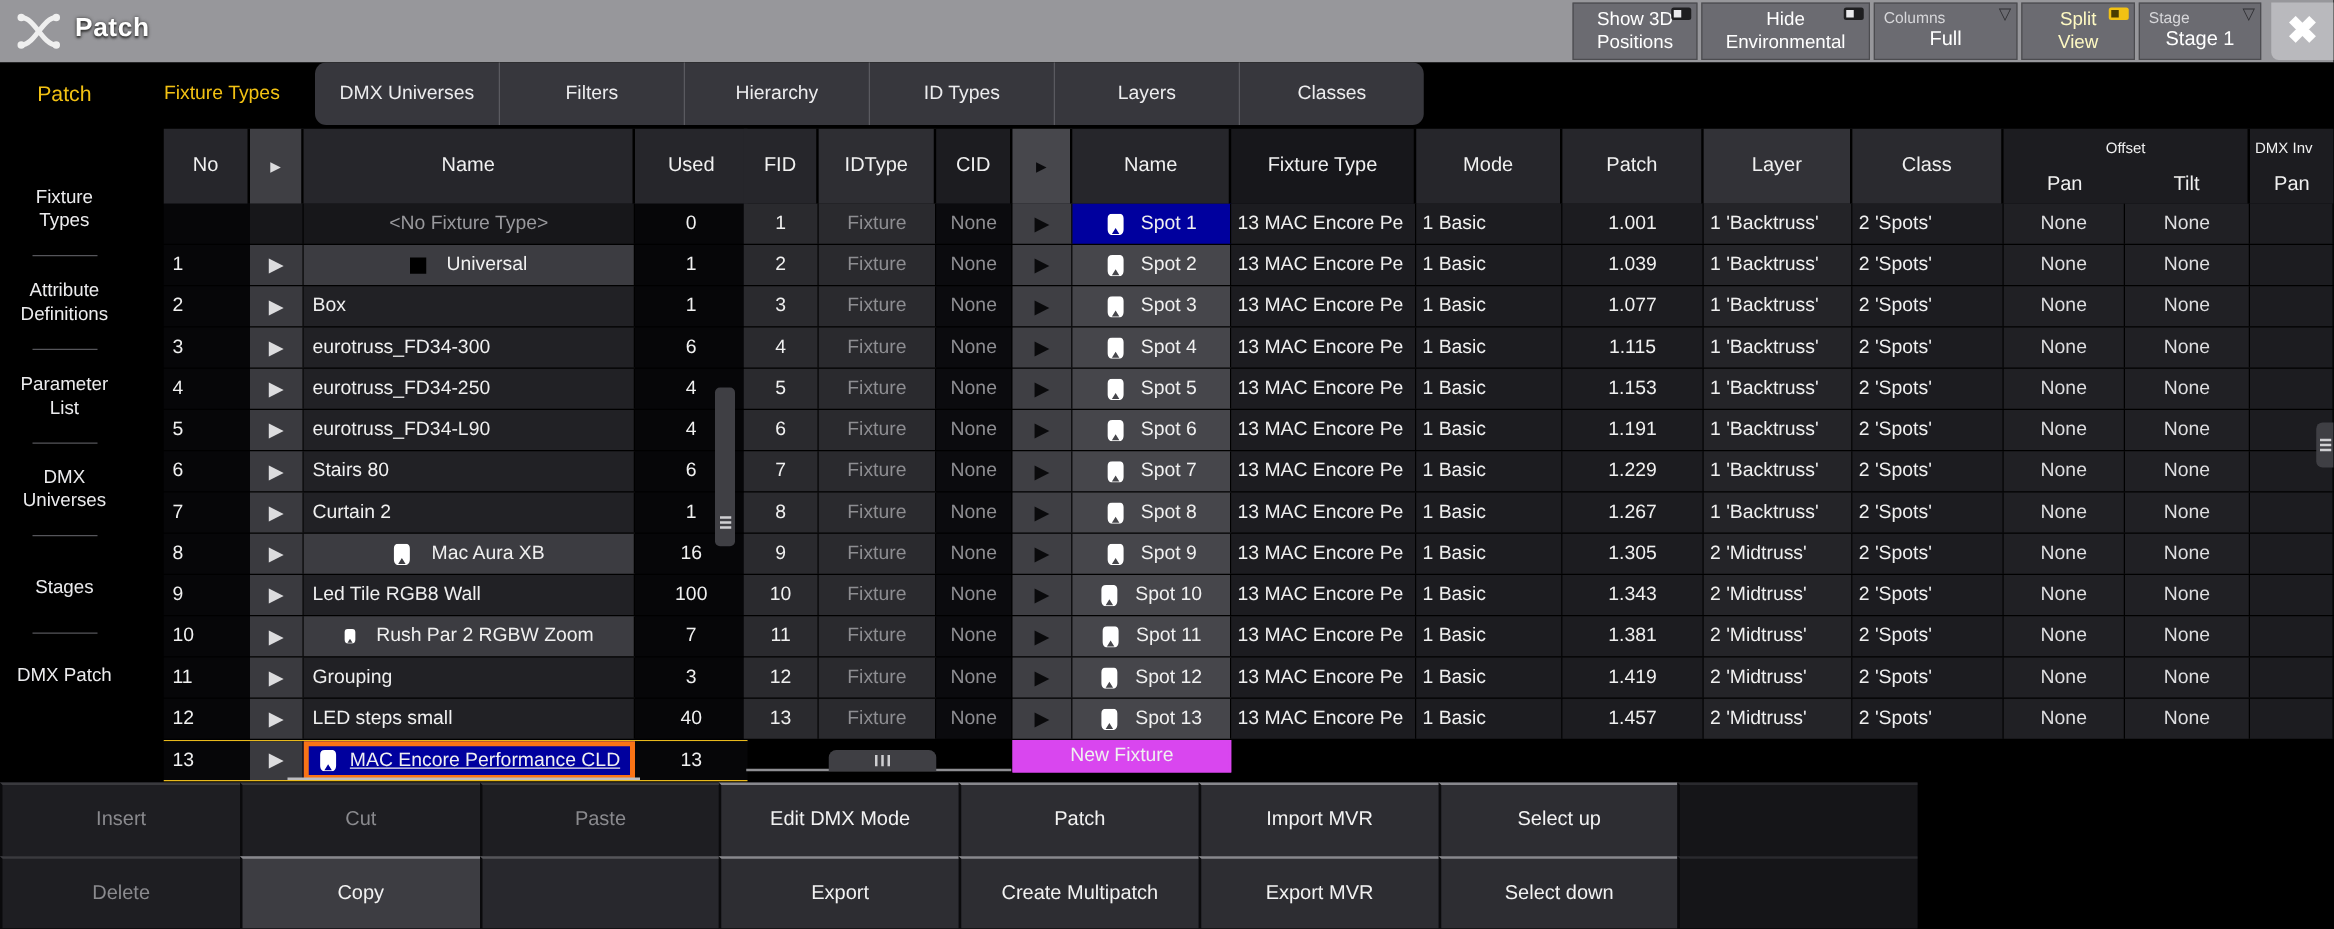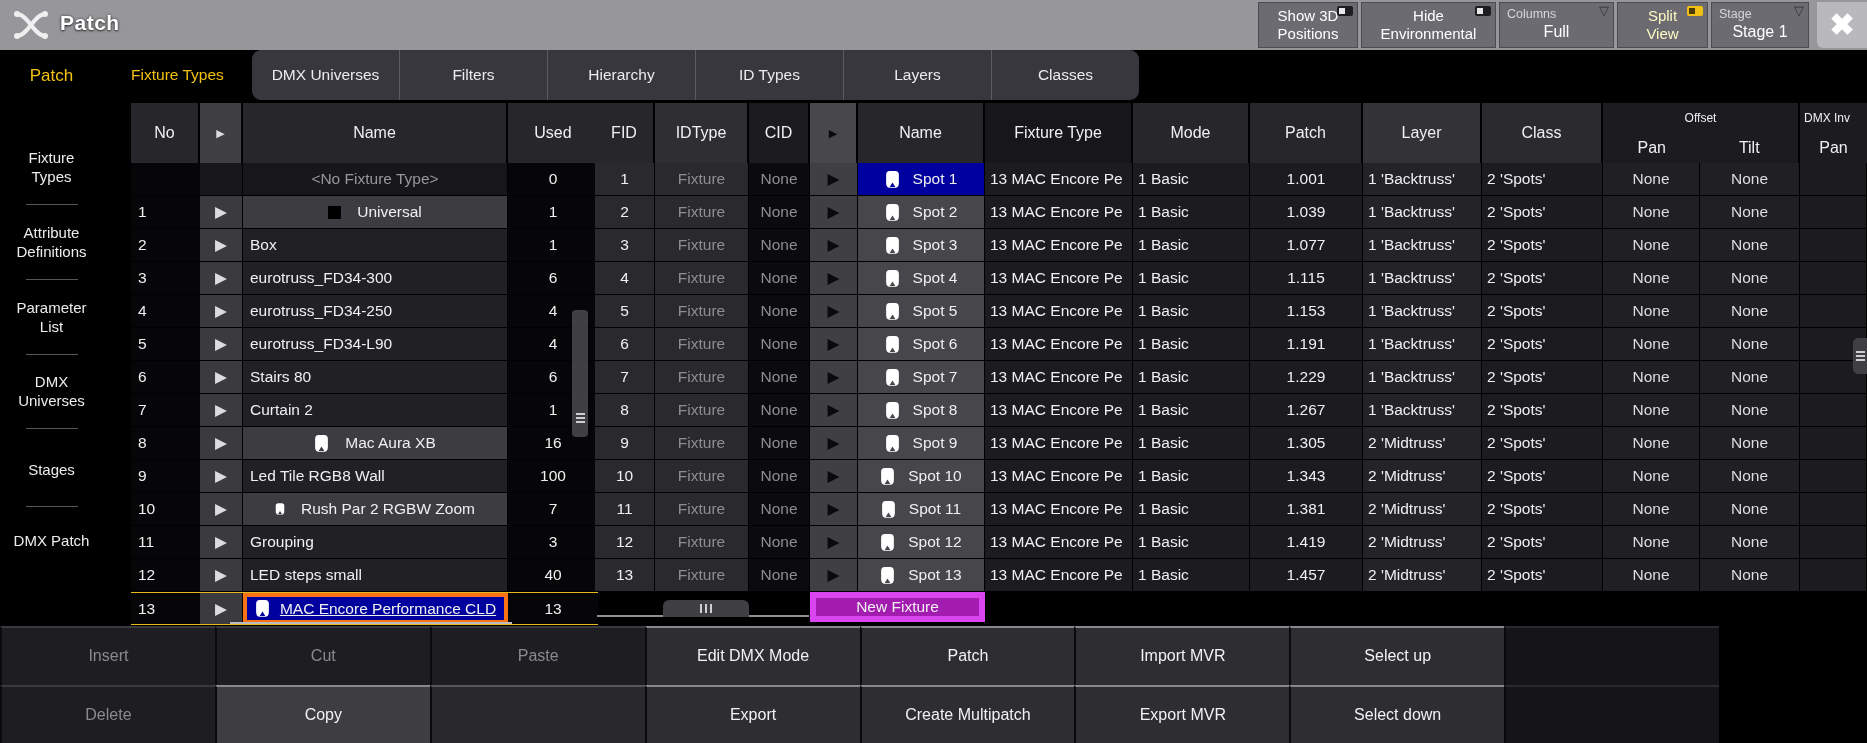--- a/index.html
+++ b/index.html
@@ -80,35 +80,35 @@
   .c-rname{background:#46464b;justify-content:center;gap:13px;}
   .c-rname.selected{background:#00009e;}
   .c-ftype{background:#1c1c20;padding-left:5px;}
   .c-mode{background:#1c1c20;padding-left:5px;}
   .c-patch{background:#1c1c20;justify-content:center;}
   .c-layer{background:#242428;padding-left:5px;}
   .c-class{background:#1c1c20;padding-left:5px;}
   .c-pan,.c-tilt{background:#202024;justify-content:center;color:#dedee0;}
   .c-dmxinv{background:#1c1c20;}
   .newfix-row{display:grid;grid-template-columns:60px 94px 61px 48px 127px 882px;height:26px;}
-  .newfix-cell{grid-column:4/6;background:#a21caf;display:flex;align-items:center;justify-content:center;
-               font-size:15.5px;border:6px solid #d946ef;}
+  .newfix-cell{grid-column:4/6;background:#d946ef;display:flex;align-items:center;justify-content:center;
+               font-size:15.5px;border:2px solid #d946ef;}
   
   .vscroll-left{position:absolute;left:572px;top:310px;width:16px;height:127px;background:#3f3f44;
                 border-radius:4px;display:flex;flex-direction:column;align-items:center;justify-content:flex-end;gap:2px;padding-bottom:14px;box-sizing:border-box;}
   .vscroll-right{position:absolute;left:1853px;top:338px;width:14px;height:36px;background:#3f3f44;
                  border-radius:5px 0 0 5px;display:flex;flex-direction:column;align-items:center;justify-content:center;gap:2px;}
   .hgrip-bar{width:9px;height:2px;background:#cfcfd2;}
   .hscroll-track{position:absolute;left:597px;top:615px;width:212px;height:2px;background:#8e8e92;}
   .hscroll-handle{position:absolute;left:663px;top:600px;width:86px;height:17px;background:#3f3f44;
                   border-radius:6px 6px 0 0;display:flex;align-items:center;justify-content:center;gap:3px;}
   .vgrip-bar{width:2px;height:9px;background:#cfcfd2;}
   .ltrack{position:absolute;left:230px;top:622px;width:282px;height:2px;background:#bcbcc0;}
   
-  .bottombar{position:absolute;left:0;top:626px;width:1719px;height:117px;display:grid;
+  .bottombar{position:absolute;left:0;top:626px;width:1534px;height:117px;display:grid;
              grid-template-columns:repeat(8,1fr);grid-template-rows:1fr 1fr;background:#0a0a0c;}
   .bb-cell{display:flex;align-items:center;justify-content:center;font-size:16px;color:#f2f2f2;
            border-left:2px solid #0a0a0c;border-top:2px solid #55555a;box-sizing:border-box;background:#2d2d32;}
   .bb-cell.disabled{color:#8a8a8e;background:#1e1e22;border-top-color:#3a3a3e;}
   .bb-cell.raised{background:#3d3d42;border-top-color:#88888d;}
   .bb-cell.normal{border-top-color:#88888d;}
   .bb-cell.blank{background:#28282d;}
   .bb-cell.blank-dark{background:#151518;border-top-color:#2a2a2e;}
 </style>
 </head>

